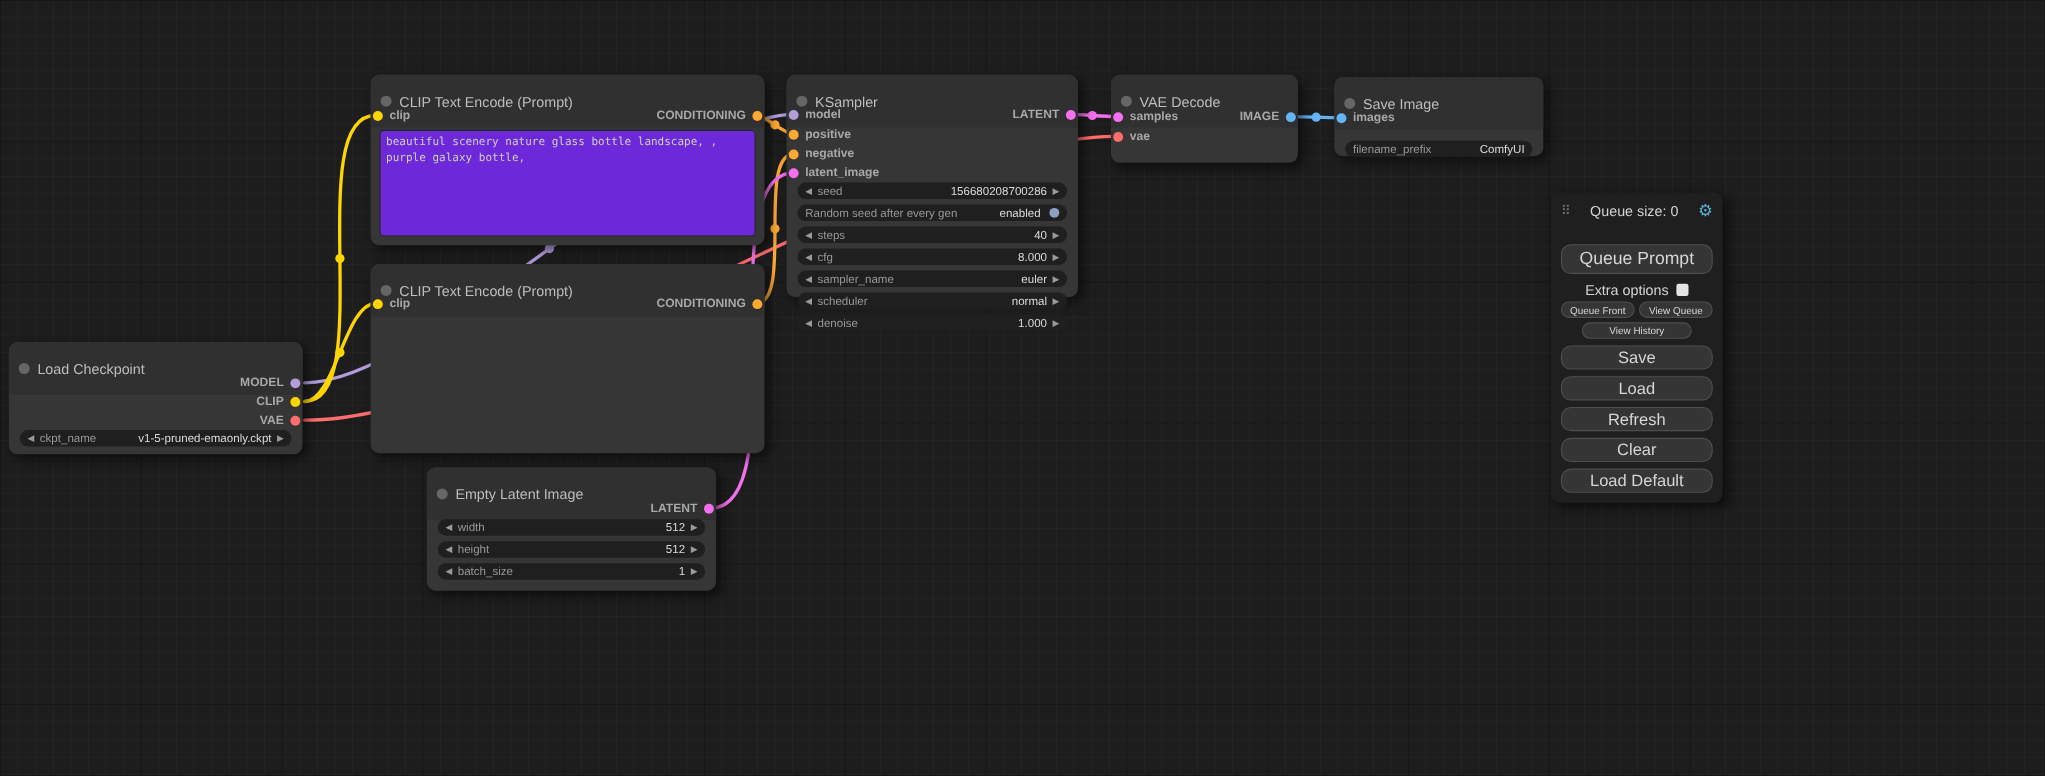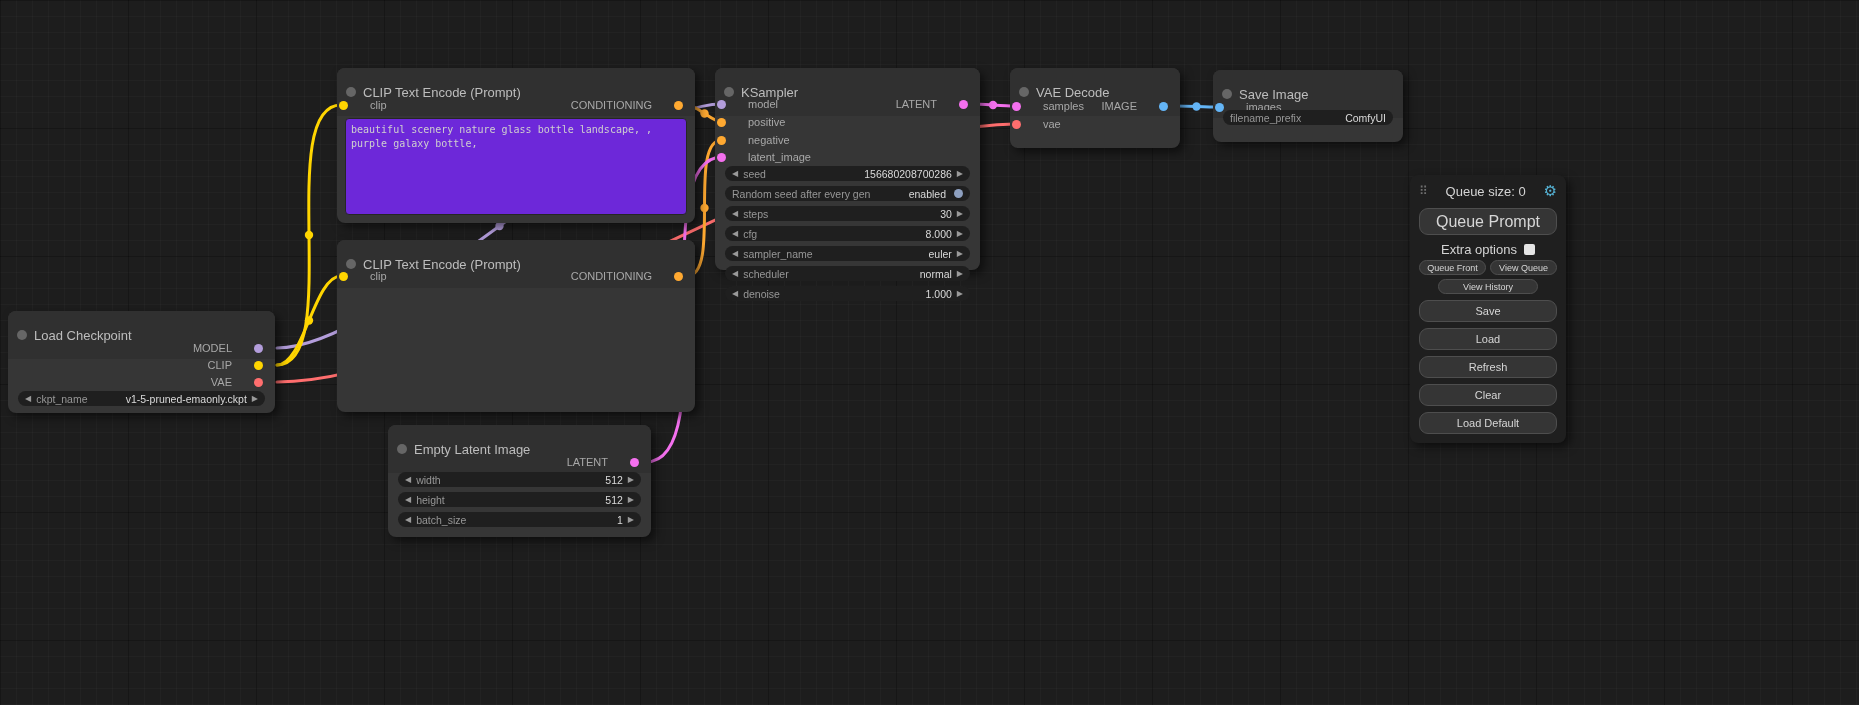--- a/index.html
+++ b/index.html
@@ -15,24 +15,24 @@
     font-family:"Liberation Sans",sans-serif;
   }
   .wires{position:absolute;left:0;top:0;z-index:1;pointer-events:none;}
   .link{fill:none;stroke-width:3;stroke-linecap:round;}
 
   .node{position:absolute;background:#363636;border-radius:8px;z-index:2;
         box-shadow:4px 4px 10px rgba(0,0,0,.55);}
   .ntitle{height:24px;background:#303030;border-radius:8px 8px 0 0;display:flex;
           align-items:center;gap:7px;padding:12px 9px;color:#bdbdbd;font-size:13px;cursor:move;}
   .cdot{width:10px;height:10px;border-radius:50%;background:#666;flex:0 0 auto;}
-  .port{position:absolute;display:flex;align-items:center;gap:22px;font-size:11px;
-        color:#a8a8a8;height:14px;}
+  .port{position:absolute;display:flex;align-items:center;gap:6px;font-size:11px;
+        color:#a8a8a8;height:14px;font-weight:bold;}
   .port.in{left:0;padding-left:6px;}
-  .port.out{right:0;padding-right:16px;flex-direction:row-reverse;}
+  .port.out{right:0;padding-right:6px;flex-direction:row-reverse;}
   .pdot{width:9px;height:9px;border-radius:50%;flex:0 0 auto;background:#888;}
   .port.in .pdot{margin-left:-4px;}
   .port.out .pdot{margin-right:-4px;}
 
   .widget{position:absolute;left:10px;right:10px;height:15px;background:#1f1f1f;
           border-radius:8px;display:flex;align-items:center;font-size:10.5px;
           color:#c9c9c9;padding:0 7px;gap:5px;box-sizing:border-box;}
   .widget .arrow{color:#9a9a9a;font-size:8px;line-height:1;cursor:pointer;}
   .widget .wlabel{color:#979797;white-space:nowrap;}
   .widget .wvalue{margin-left:auto;color:#dadada;white-space:nowrap;}
@@ -45,22 +45,22 @@
 
   .menu{position:absolute;left:1410px;top:175px;width:156px;background:#1f1f1f;
         border-radius:8px;box-shadow:4px 4px 10px rgba(0,0,0,.55);z-index:3;
         padding:6px 9px 9px;color:#ddd;box-sizing:border-box;}
   .menu-header{display:flex;align-items:center;font-size:13px;height:20px;}
   .drag-handle{color:#6f6f6f;font-size:12px;cursor:move;}
   .queue-size{flex:1;text-align:center;color:#d4d4d4;}
   .gear{color:#55b2d4;font-size:15px;cursor:pointer;}
   .btn{display:block;width:100%;background:#353535;border:1px solid #4e4e4e;
        color:#d6d6d6;border-radius:9px;font-family:inherit;cursor:pointer;padding:0;}
-  .btn.big{height:27px;font-size:16px;margin:7px 0 4px;}
-  .btn.std{height:22px;font-size:11px;margin:6px 0 0;}
+  .btn.big{height:27px;font-size:16px;margin:21px 0 4px;}
+  .btn.std{height:22px;font-size:15px;margin:6px 0 0;}
   .extra-row{display:flex;align-items:center;justify-content:center;gap:7px;
              font-size:13px;height:20px;color:#d4d4d4;}
   .minirow{display:flex;gap:4px;margin:1px 0 2px;}
   .btn.mini{height:15px;font-size:9px;border-radius:8px;padding:0 3px;flex:1;}
   .btn.mini.vh{width:72%;margin:4px auto 2px;flex:none;display:block;}
   .chk{width:11px;height:11px;appearance:none;-webkit-appearance:none;background:#e4e4e4;
        border:none;border-radius:2px;margin:0;cursor:pointer;}
 </style>
 </head>
 <body>
@@ -205,21 +205,21 @@
       <span class="arrow">▶</span>
     </div>
     <div class="widget" style="top:118px">
       <span class="wlabel">Random seed after every gen</span>
       <span class="wvalue">enabled</span>
       <span class="tdot"></span>
     </div>
     <div class="widget" style="top:138px">
       <span class="arrow">◀</span>
       <span class="wlabel">steps</span>
-      <span class="wvalue">30</span>
+      <span class="wvalue">40</span>
       <span class="arrow">▶</span>
     </div>
     <div class="widget" style="top:158px">
       <span class="arrow">◀</span>
       <span class="wlabel">cfg</span>
       <span class="wvalue">8.000</span>
       <span class="arrow">▶</span>
     </div>
     <div class="widget" style="top:178px">
       <span class="arrow">◀</span>
@@ -262,21 +262,21 @@
 
   <div class="node" style="left:1213px;top:70px;width:190px;height:72px;">
     <div class="ntitle">
       <span class="cdot"></span>
       <span>Save Image</span>
     </div>
     <div class="port in" style="top:30px">
       <span class="pdot" style="background: rgb(100, 181, 246);"></span>
       <span>images</span>
     </div>
-    <div class="widget" style="top:40px">
+    <div class="widget" style="top:58px">
       <span class="wlabel">filename_prefix</span>
       <span class="wvalue">ComfyUI</span>
     </div>
   </div>
 
   <div class="menu">
     <div class="menu-header">
       <span class="drag-handle">⠿</span>
       <span class="queue-size">Queue size: 0</span>
       <span class="gear">⚙</span>

